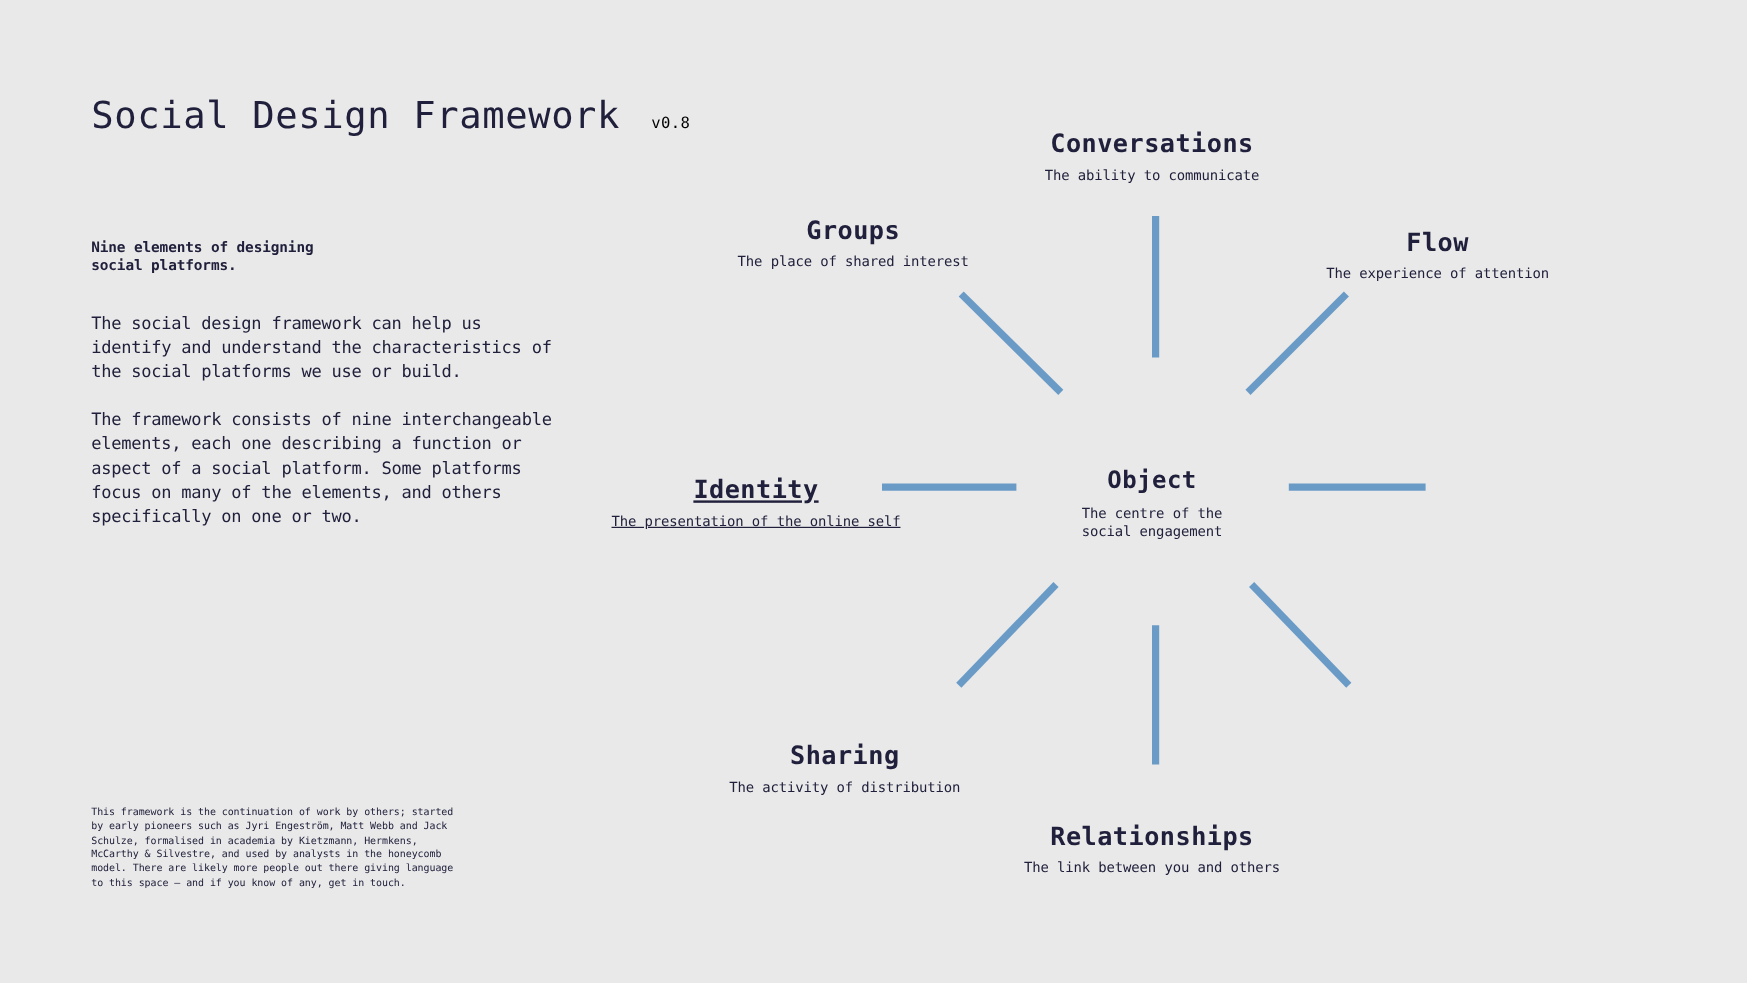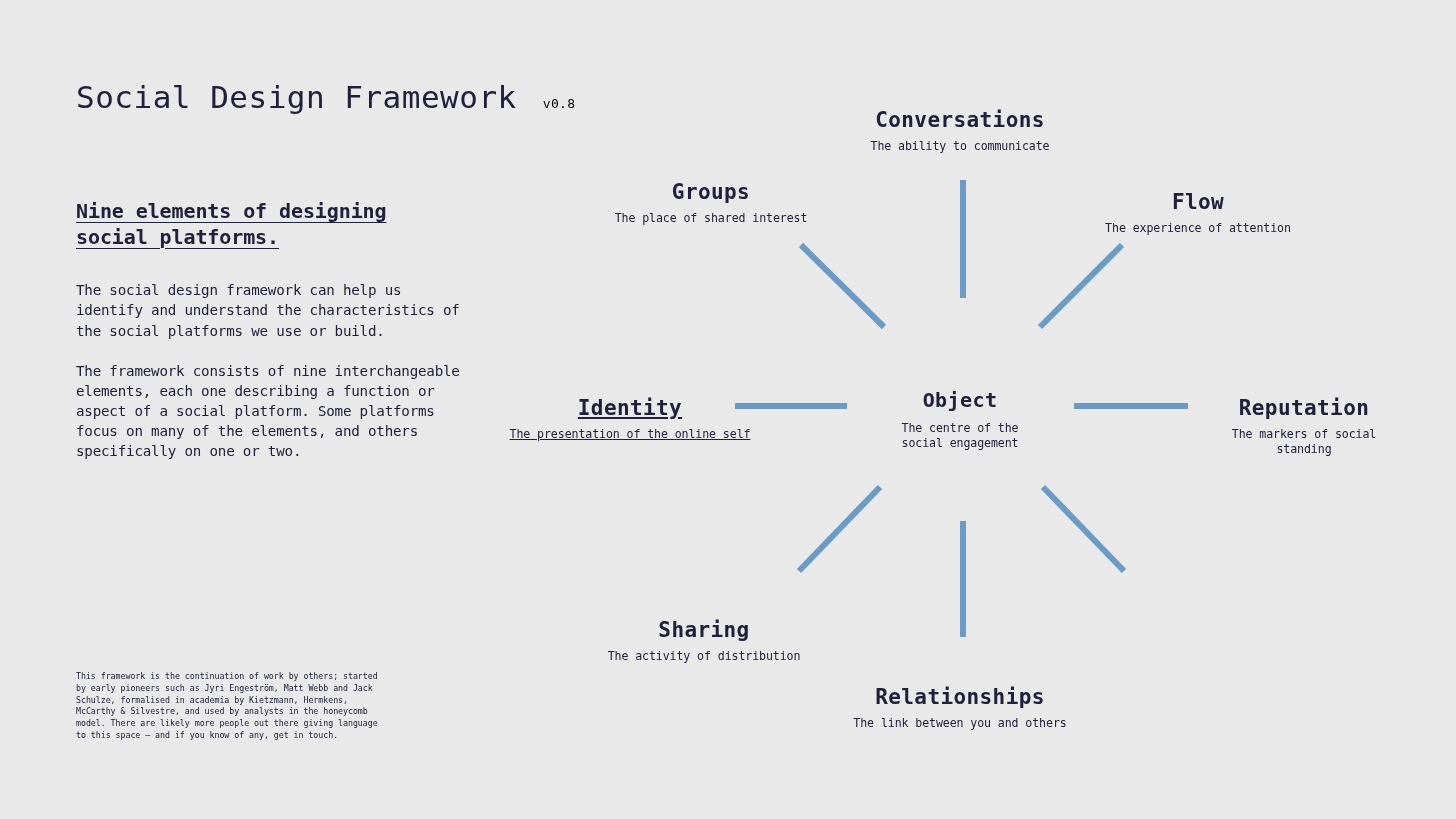--- a/index.html
+++ b/index.html
@@ -45,23 +45,22 @@
   }
 
   
   .left-col {
     position: absolute;
     left: 76px;
     top: 199px;
     width: 400px;
   }
   .lede {
-    font-size: 20px;
+    font-size: 12px;
     line-height: 1.28;
-    text-decoration: underline;
     text-underline-offset: 4px;
     text-decoration-thickness: 1px;
     margin: 0 0 30px 0;
     white-space: pre-line;
     letter-spacing: -0.1px;
   }
   .body-para {
     font-size: 14.2px;
     line-height: 1.42;
     margin: 0 0 20px 0;
@@ -194,24 +193,20 @@
       <div class="node-title">Identity</div>
       <div class="node-desc">The presentation of the online self</div>
     </div>
 
     <div class="node n-object">
       <div class="node-title">Object</div>
       <div class="node-desc">The centre of the
 social engagement</div>
     </div>
 
-    <div class="node n-reputation">
-      <div class="node-title">Reputation</div>
-      <div class="node-desc">The markers of social standing</div>
-    </div>
 
     <div class="node n-sharing">
       <div class="node-title">Sharing</div>
       <div class="node-desc">The activity of distribution</div>
     </div>
 
 
     <div class="node n-relationships">
       <div class="node-title">Relationships</div>
       <div class="node-desc">The link between you and others</div>

